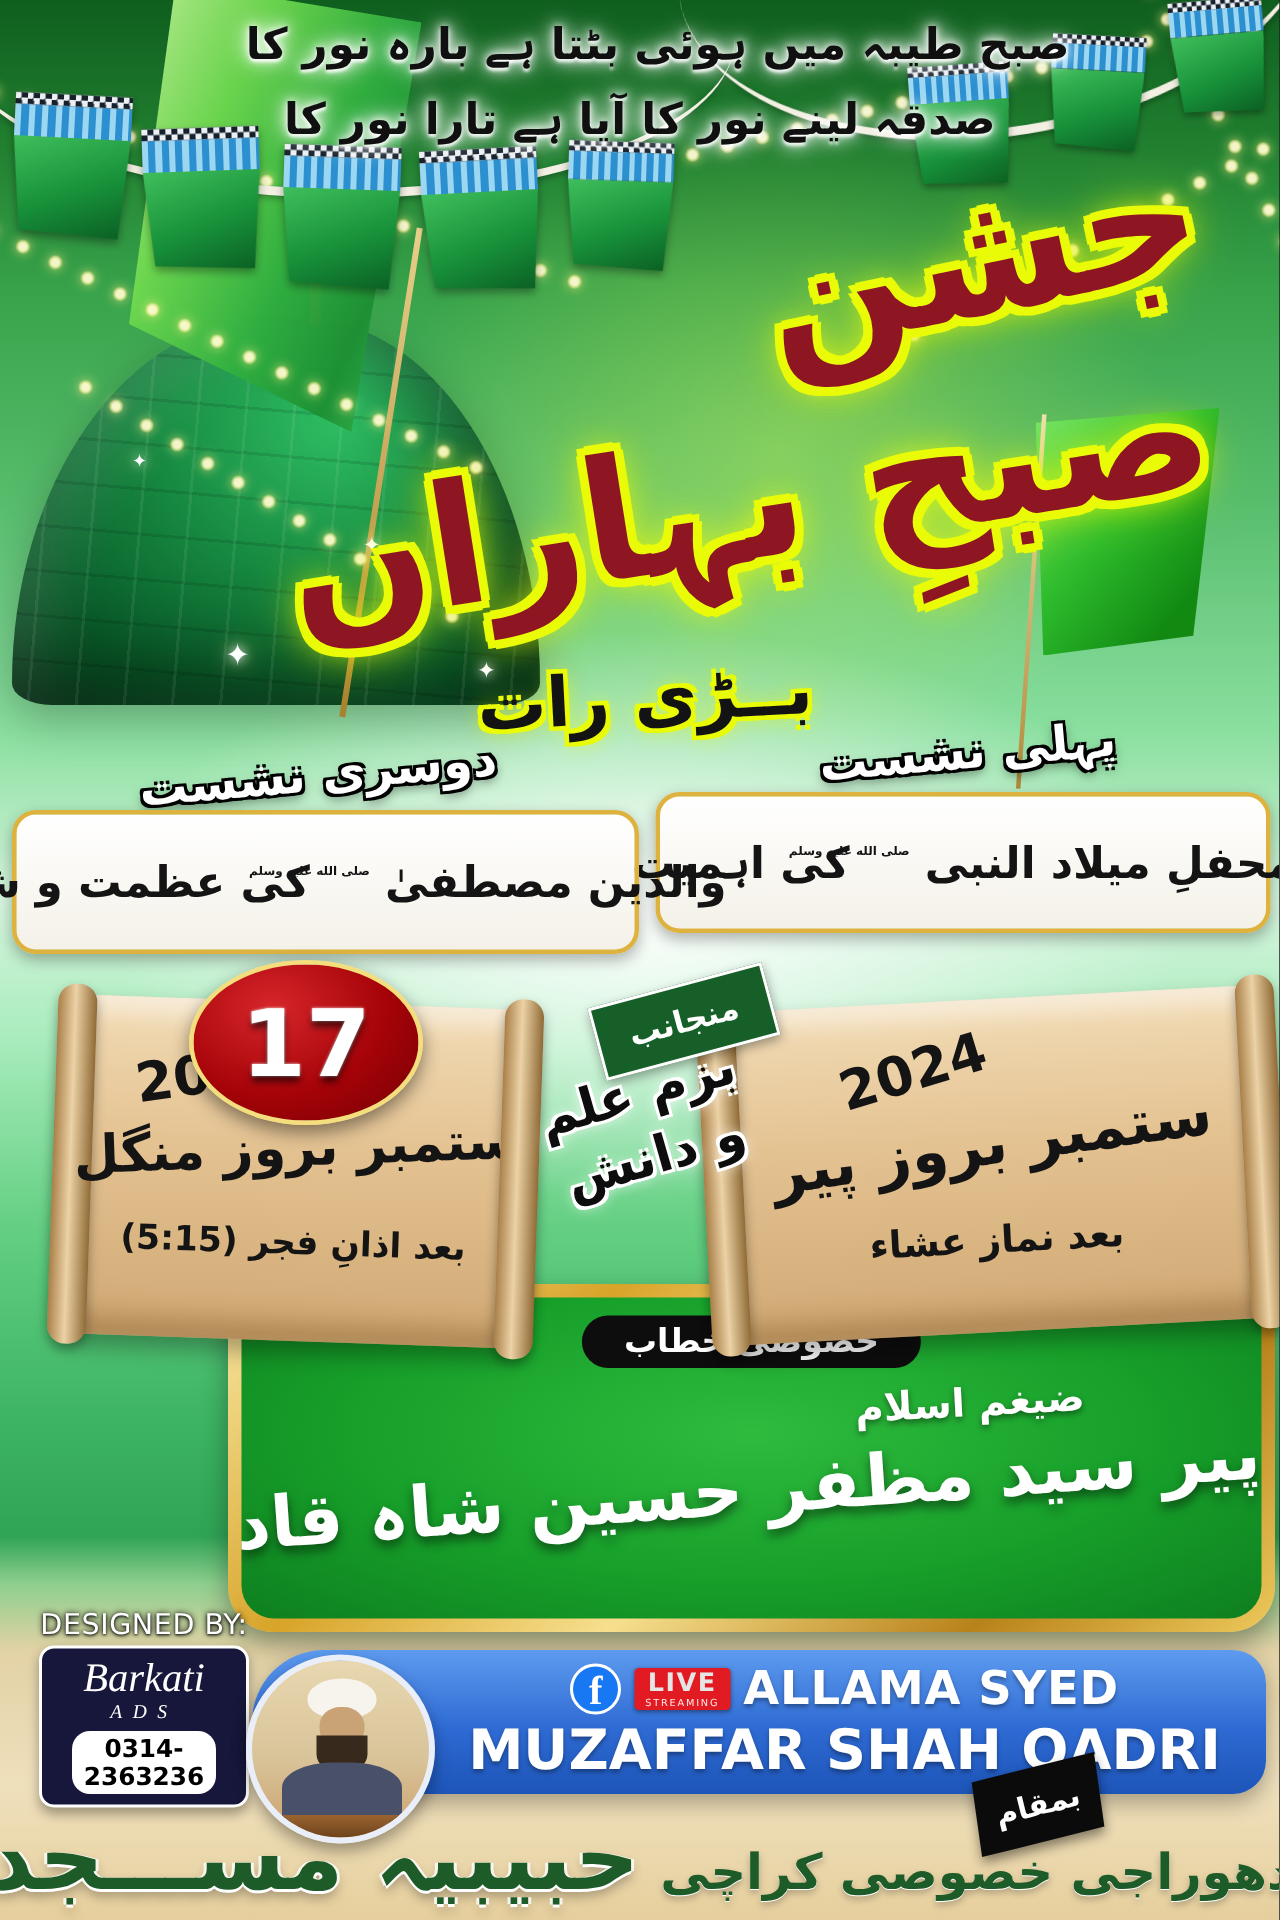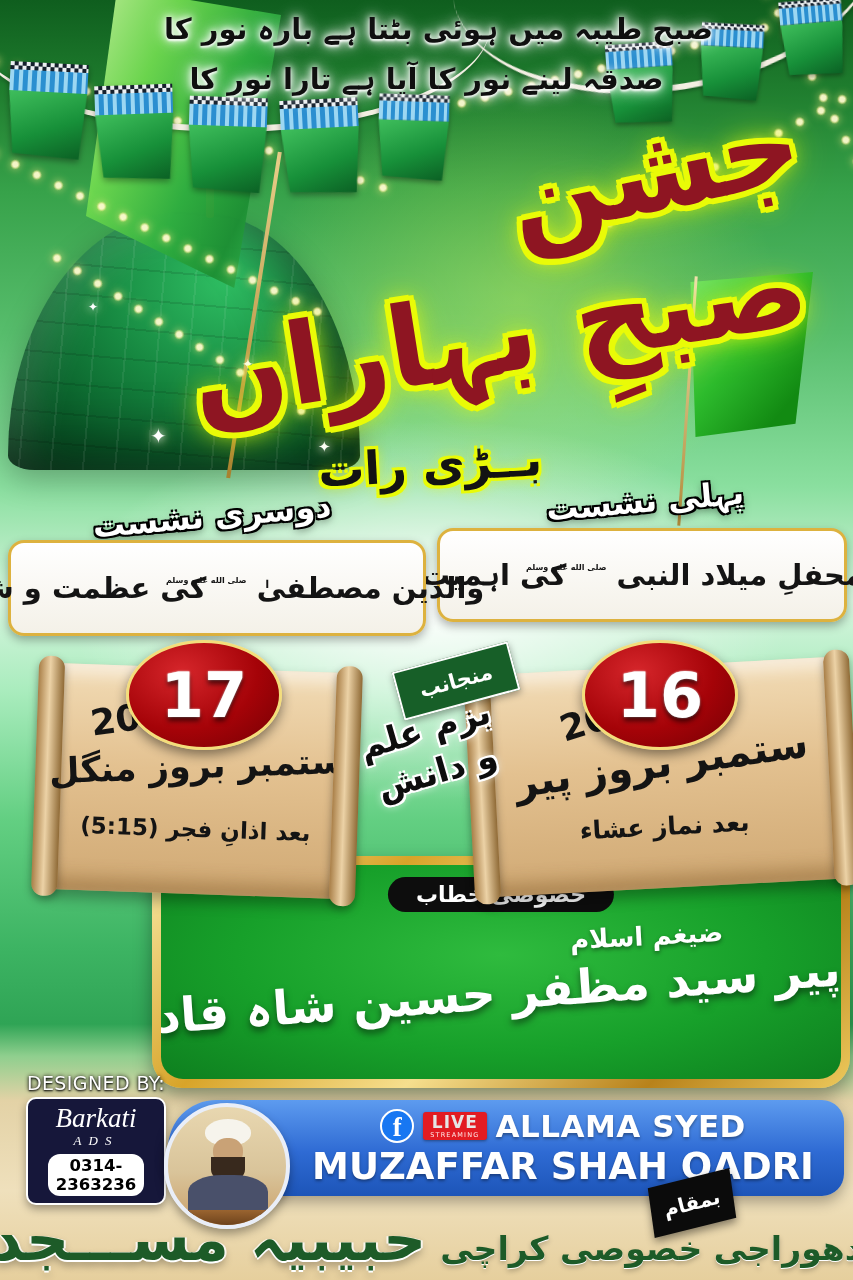--- a/index.html
+++ b/index.html
@@ -249,21 +249,20 @@
       <span class="durood">صلى الله عليه وسلم</span>
       <span>کی عظمت و شان</span>
     </div>
   </div>
 
   <div class="abs scroll sc1">
     <div class="abs year rtl" style="left:84px;top:26px;transform:rotate(-14deg);">2024</div>
     <div class="abs dateline rtl" style="top:74px;transform:rotate(-5deg);">ستمبر بروز پیر</div>
     <div class="abs timeline rtl" style="top:146px;">بعد نماز عشاء</div>
   </div>
-  <div class="abs day-oval" style="left:582px;top:640px;">16</div>
 
   <div class="abs scroll sc2">
     <div class="abs year rtl" style="left:44px;top:30px;transform:rotate(-10deg);">2024</div>
     <div class="abs dateline rtl" style="top:78px;transform:rotate(-4deg);font-size:35px;">ستمبر بروز منگل</div>
     <div class="abs timeline rtl" style="top:148px;font-size:23px;">بعد اذانِ فجر (5:15)</div>
   </div>
   <div class="abs day-oval" style="left:126px;top:640px;">17</div>
 
   <div class="abs minjanib rtl">منجانب</div>
   <div class="abs bazm rtl">بزم علم و دانش</div>

